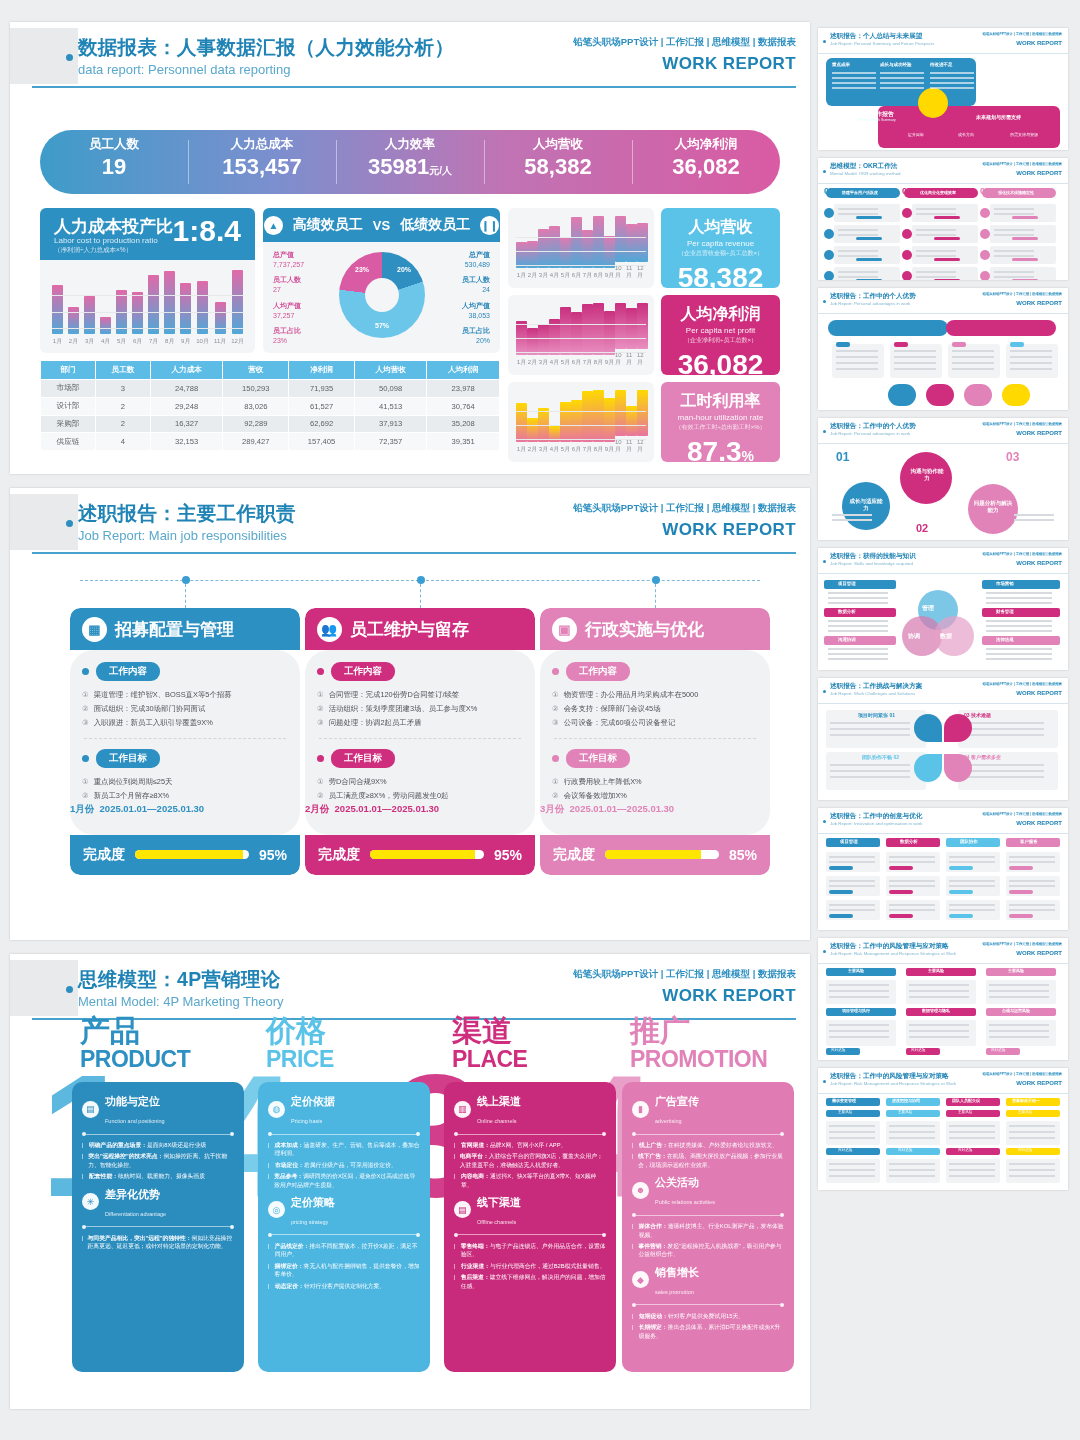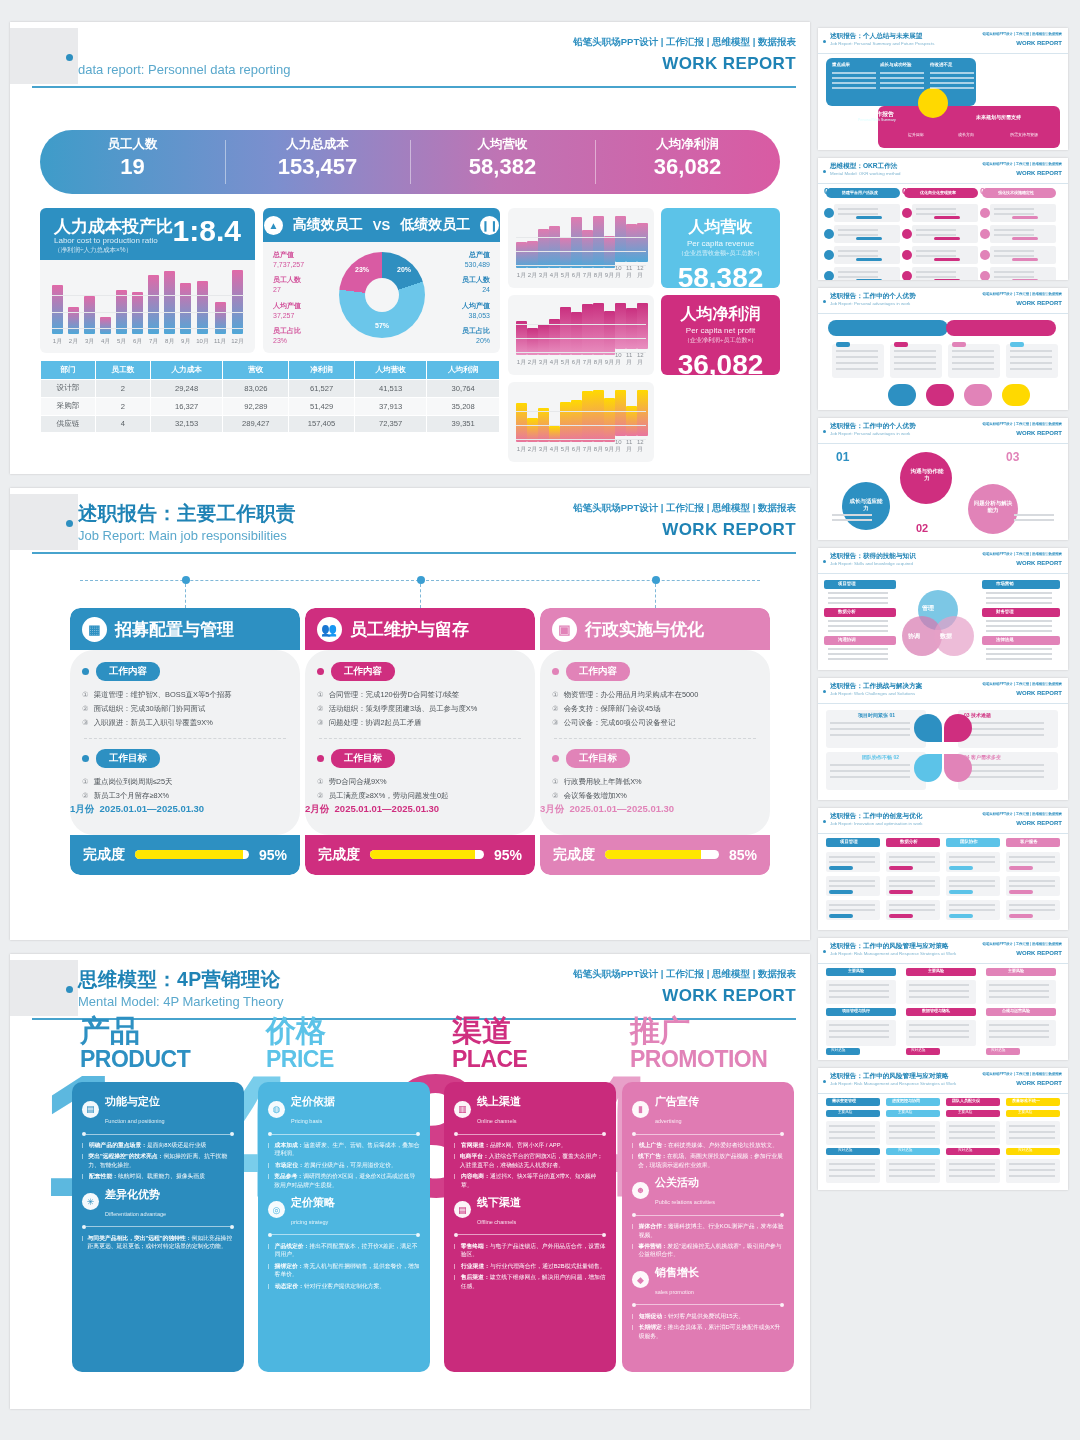--- a/index.html
+++ b/index.html
@@ -133,34 +133,39 @@
 <body>
 
 <div class="page">
 
   <div class="slides">
 
     <div class="slide s1">
       <div class="hdr">
         <div class="graybox"></div>
         <div class="dot"></div>
+        <div class="t-cn">数据报表：人事数据汇报（人力效能分析）</div>
         <div class="t-en">data report:  Personnel data reporting</div>
         <div class="meta">铅笔头职场PPT设计 | 工作汇报 | 思维模型 | 数据报表</div>
         <div class="wr">WORK REPORT</div>
         <div class="rule"></div>
       </div>
 
       <div class="kpibar" id="kpibar">
           <div class="kpi">
      <div class="lab">员工人数</div>
      <div class="val">19<span class="u"></span></div>
    </div>
           <div class="kpi">
      <div class="lab">人力总成本</div>
      <div class="val">153,457<span class="u"></span></div>
+   </div>
+          <div class="kpi">
+     <div class="lab">人力效率</div>
+     <div class="val">35981<span class="u">元/人</span></div>
    </div>
           <div class="kpi">
      <div class="lab">人均营收</div>
      <div class="val">58,382<span class="u"></span></div>
    </div>
           <div class="kpi">
      <div class="lab">人均净利润</div>
      <div class="val">36,082<span class="u"></span></div>
    </div>
         </div>
@@ -286,34 +291,43 @@
               <th>员工数</th>
               <th>人力成本</th>
               <th>营收</th>
               <th>净利润</th>
               <th>人均营收</th>
               <th>人均利润</th>
             </tr>
           </thead>
         <tbody id="dt-body">
             <tr>
+              <td>市场部</td>
+              <td>3</td>
+              <td>24,788</td>
+              <td>150,293</td>
+              <td>71,935</td>
+              <td>50,098</td>
+              <td>23,978</td>
+            </tr>
+            <tr>
               <td>设计部</td>
               <td>2</td>
               <td>29,248</td>
               <td>83,026</td>
               <td>61,527</td>
               <td>41,513</td>
               <td>30,764</td>
             </tr>
             <tr>
               <td>采购部</td>
               <td>2</td>
               <td>16,327</td>
               <td>92,289</td>
-              <td>51,429</td>
+              <td>62,692</td>
               <td>37,913</td>
               <td>35,208</td>
             </tr>
             <tr>
               <td>供应链</td>
               <td>4</td>
               <td>32,153</td>
               <td>289,427</td>
               <td>157,405</td>
               <td>72,357</td>
@@ -497,20 +511,26 @@
                 </div>
                 <div class="bcol">
       <div class="bar" style="height:46.31578947368421%;background:linear-gradient(180deg,#ffd900,#e8759f)"></div>
       <div class="blab" style="color:#8a8f96">11月</div>
                 </div>
                 <div class="bcol">
       <div class="bar" style="height:90.52631578947368%;background:linear-gradient(180deg,#ffd900,#e8759f)"></div>
       <div class="blab" style="color:#8a8f96">12月</div>
                 </div>
               </div>
+       </div>
+       <div class="statcard" style="flex:1;background:#e183b8">
+         <div class="cn">工时利用率</div>
+         <div class="en">man-hour utilization rate</div>
+         <div class="note">（有效工作工时÷总出勤工时×%）</div>
+         <div class="big">87.3<span class="pc">%</span></div>
        </div>
      </div>
         </div>
     </div>
 
     <div class="slide s2">
       <div class="hdr">
         <div class="graybox"></div>
         <div class="dot"></div>
         <div class="t-cn">述职报告：主要工作职责</div>

